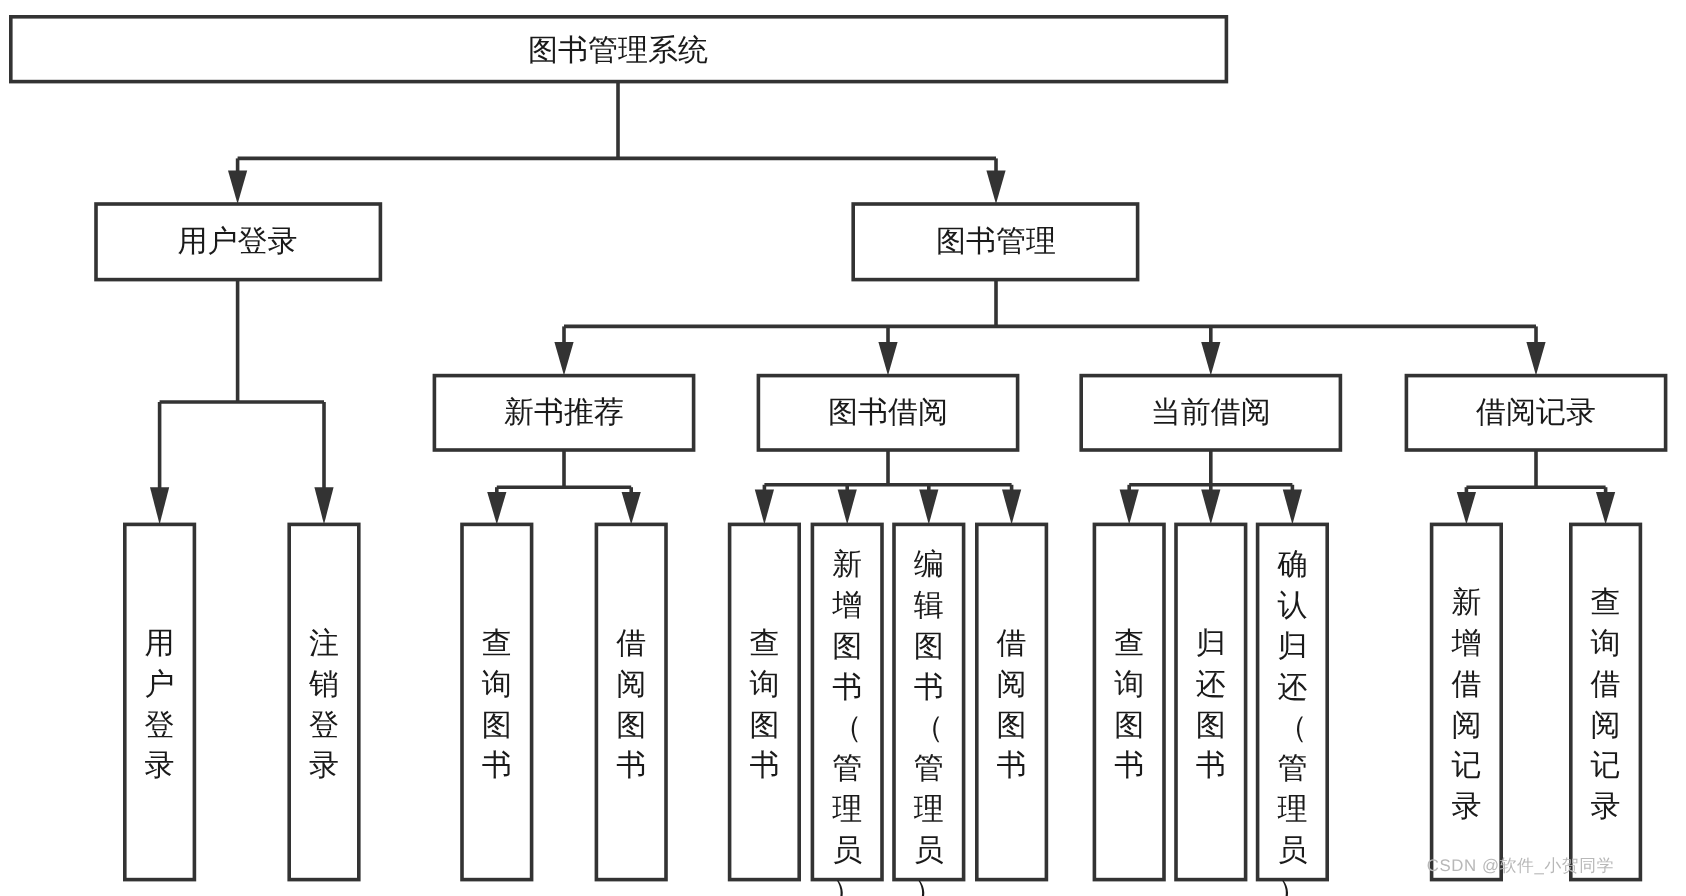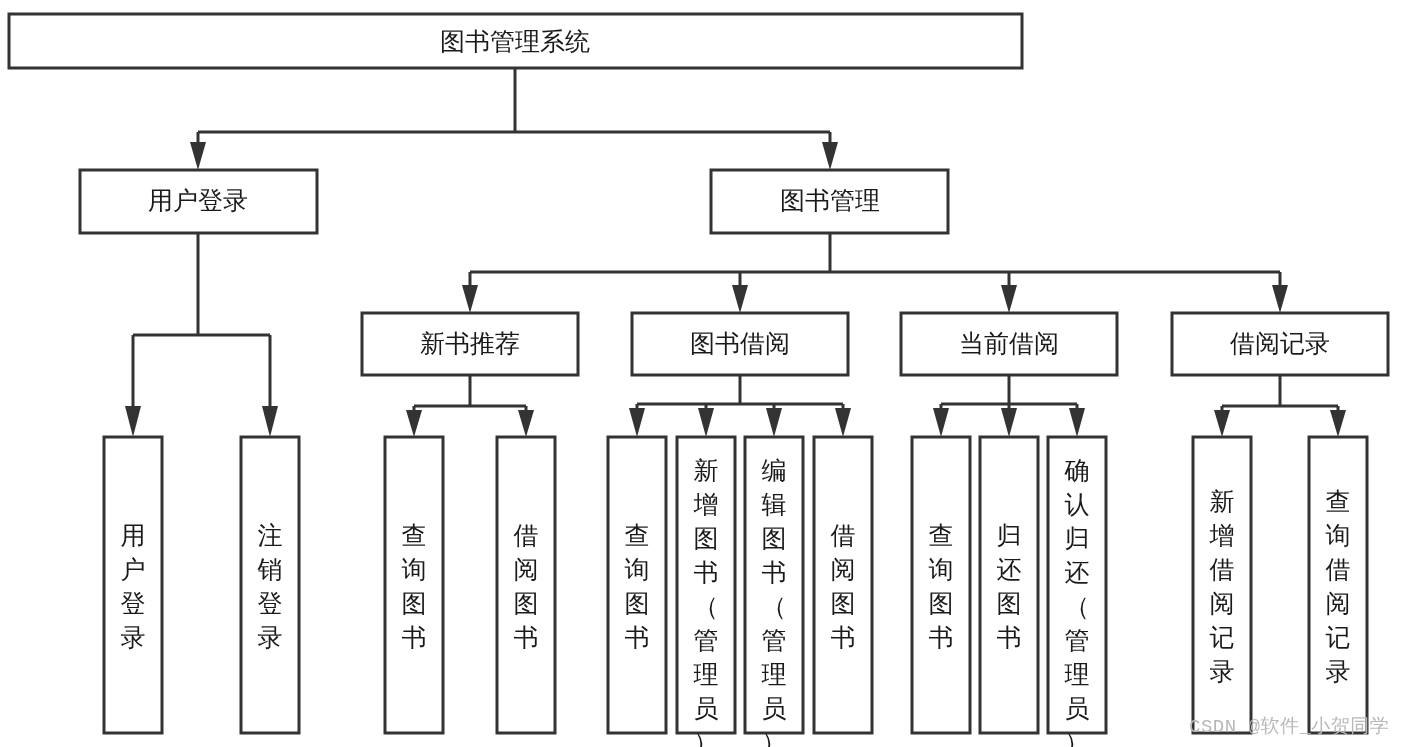--- a/index.html
+++ b/index.html
@@ -49,22 +49,22 @@
     dominant-baseline: middle;
   }
   .node-label-v {
     font-family: "DejaVu Sans", "Liberation Sans", sans-serif;
     font-size: 25px;
     fill: #1a1a1a;
     text-anchor: middle;
   }
   .watermark-text {
     position: absolute;
-    font-family: Liberation Mono, monospace;
-    font-size: 19px;
+    font-family: Liberation Sans, sans-serif;
+    font-size: 14px;
     color: #b8b8b8;
     letter-spacing: 0.5px;
     white-space: nowrap;
     user-select: none;
   }
 </style>
 </head>
 <body>
 
 <div id="diagram-root">

